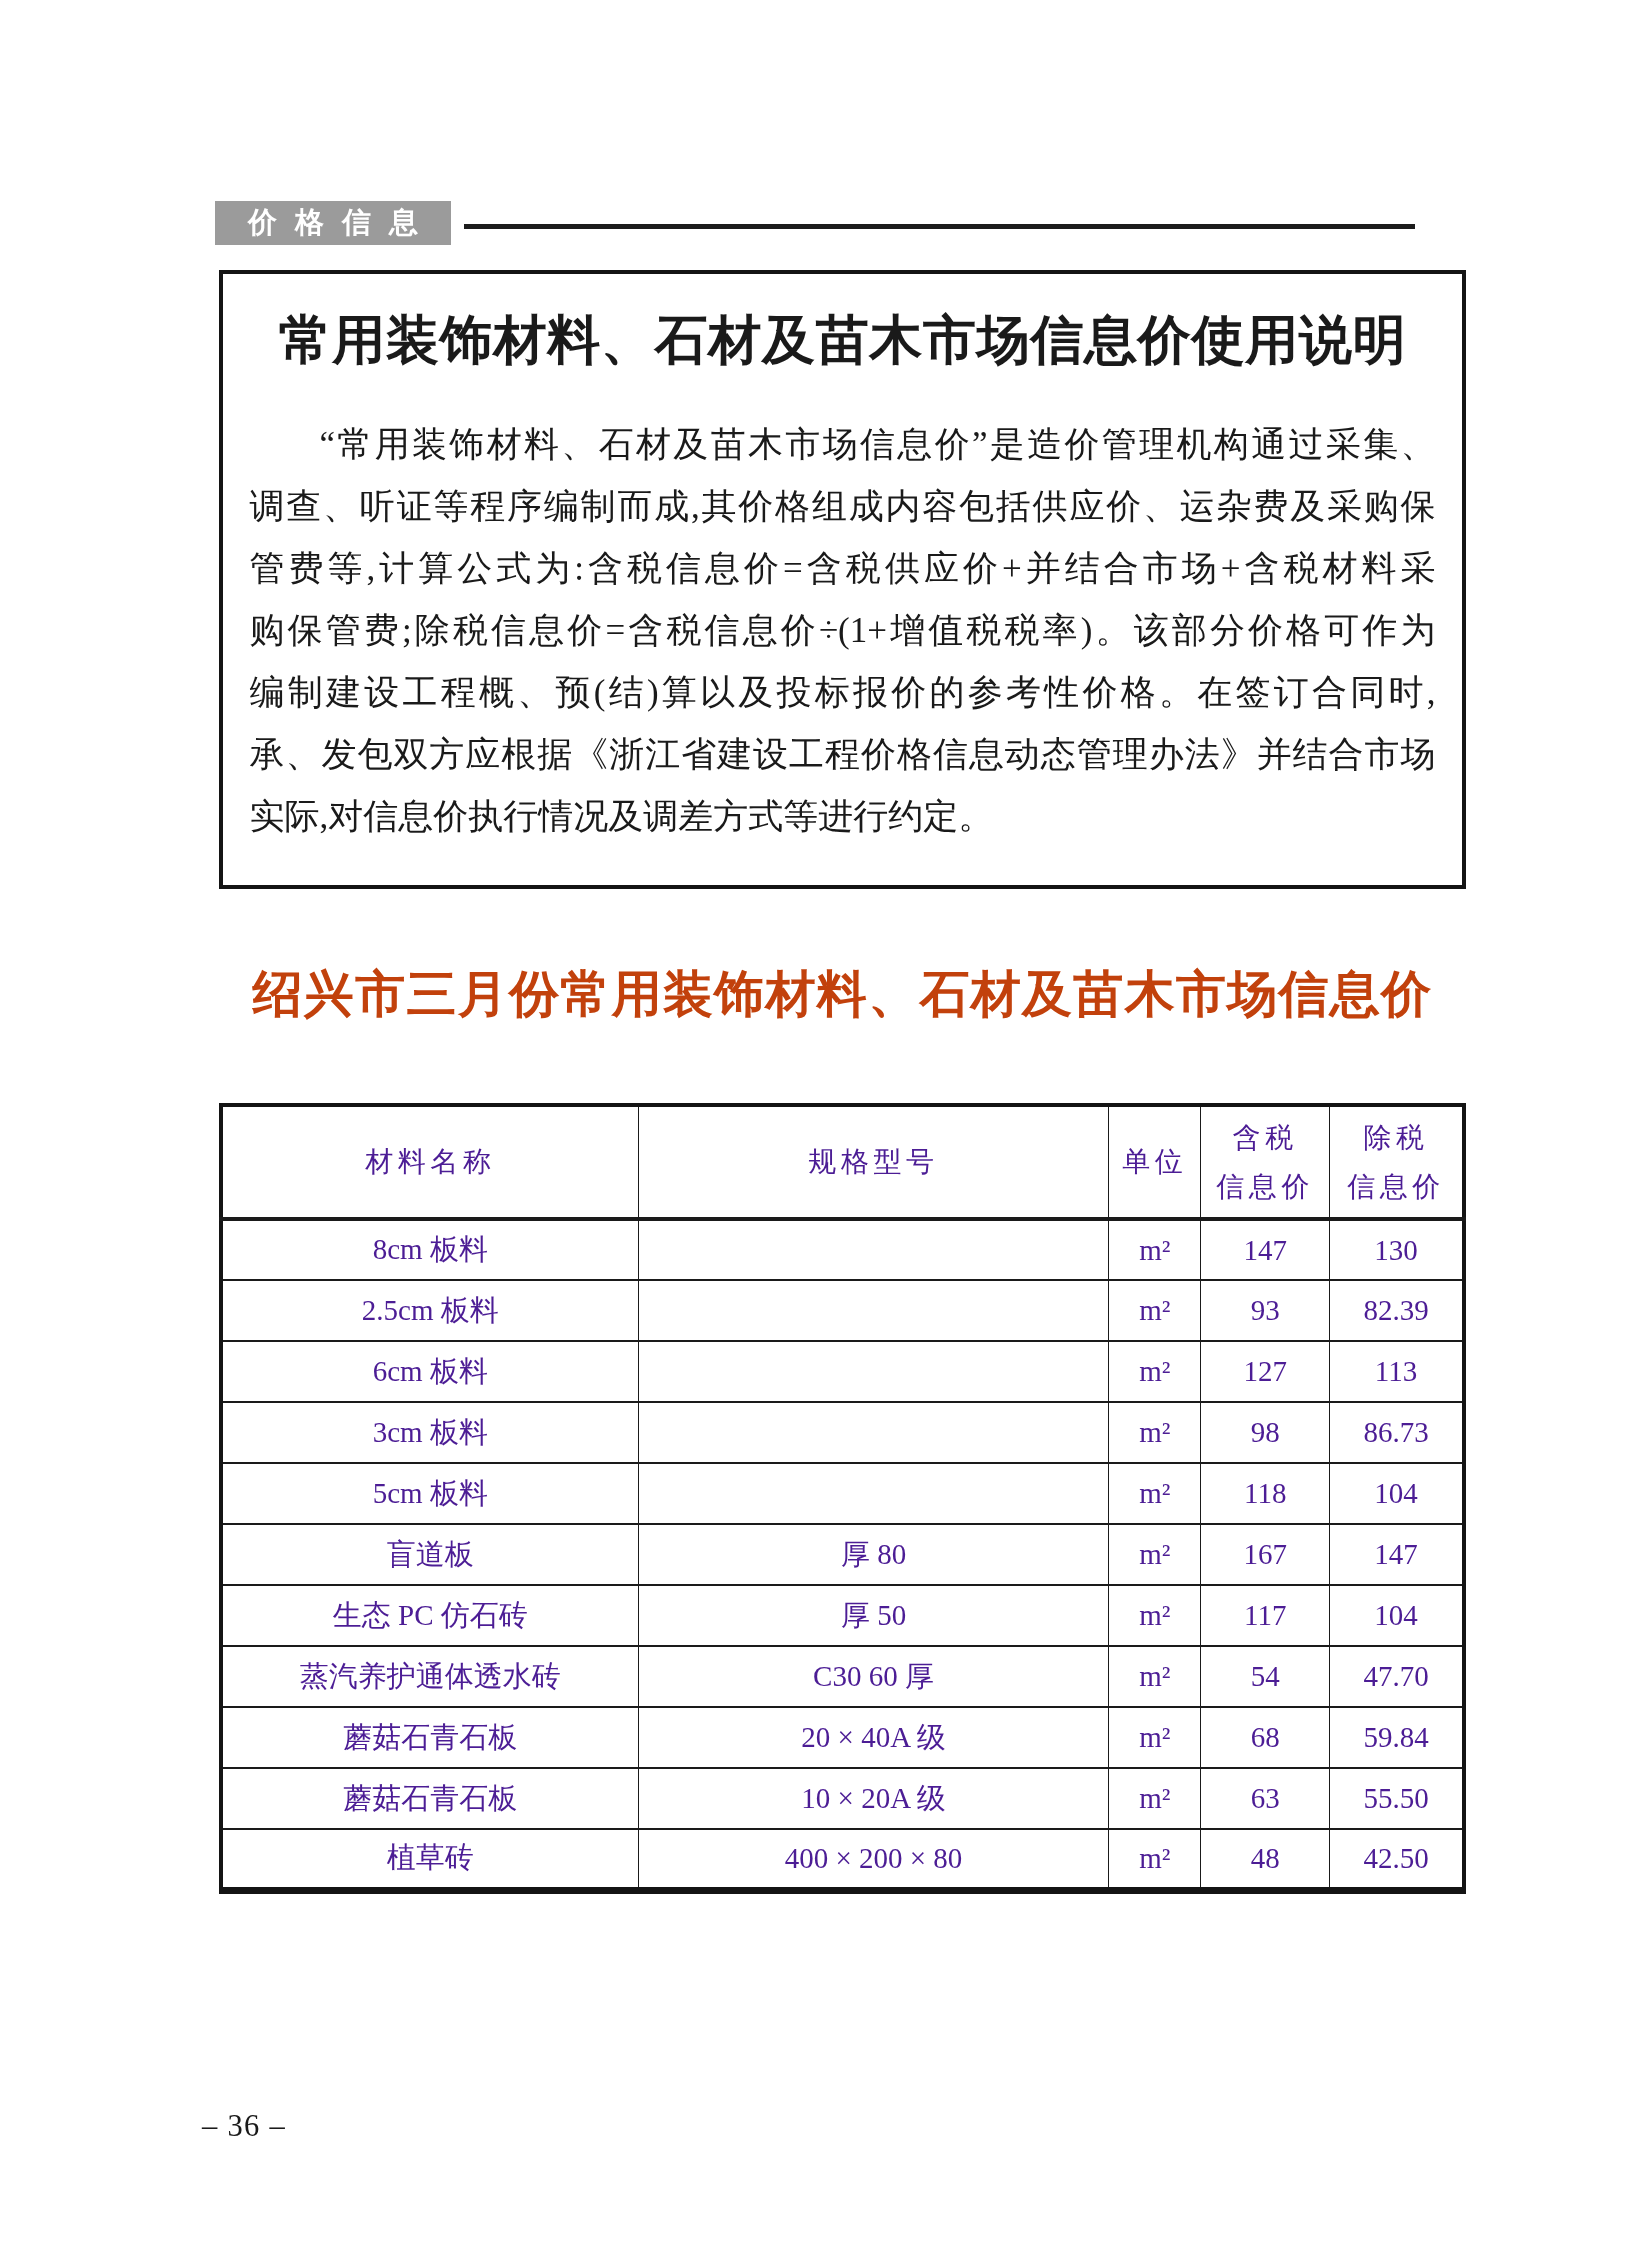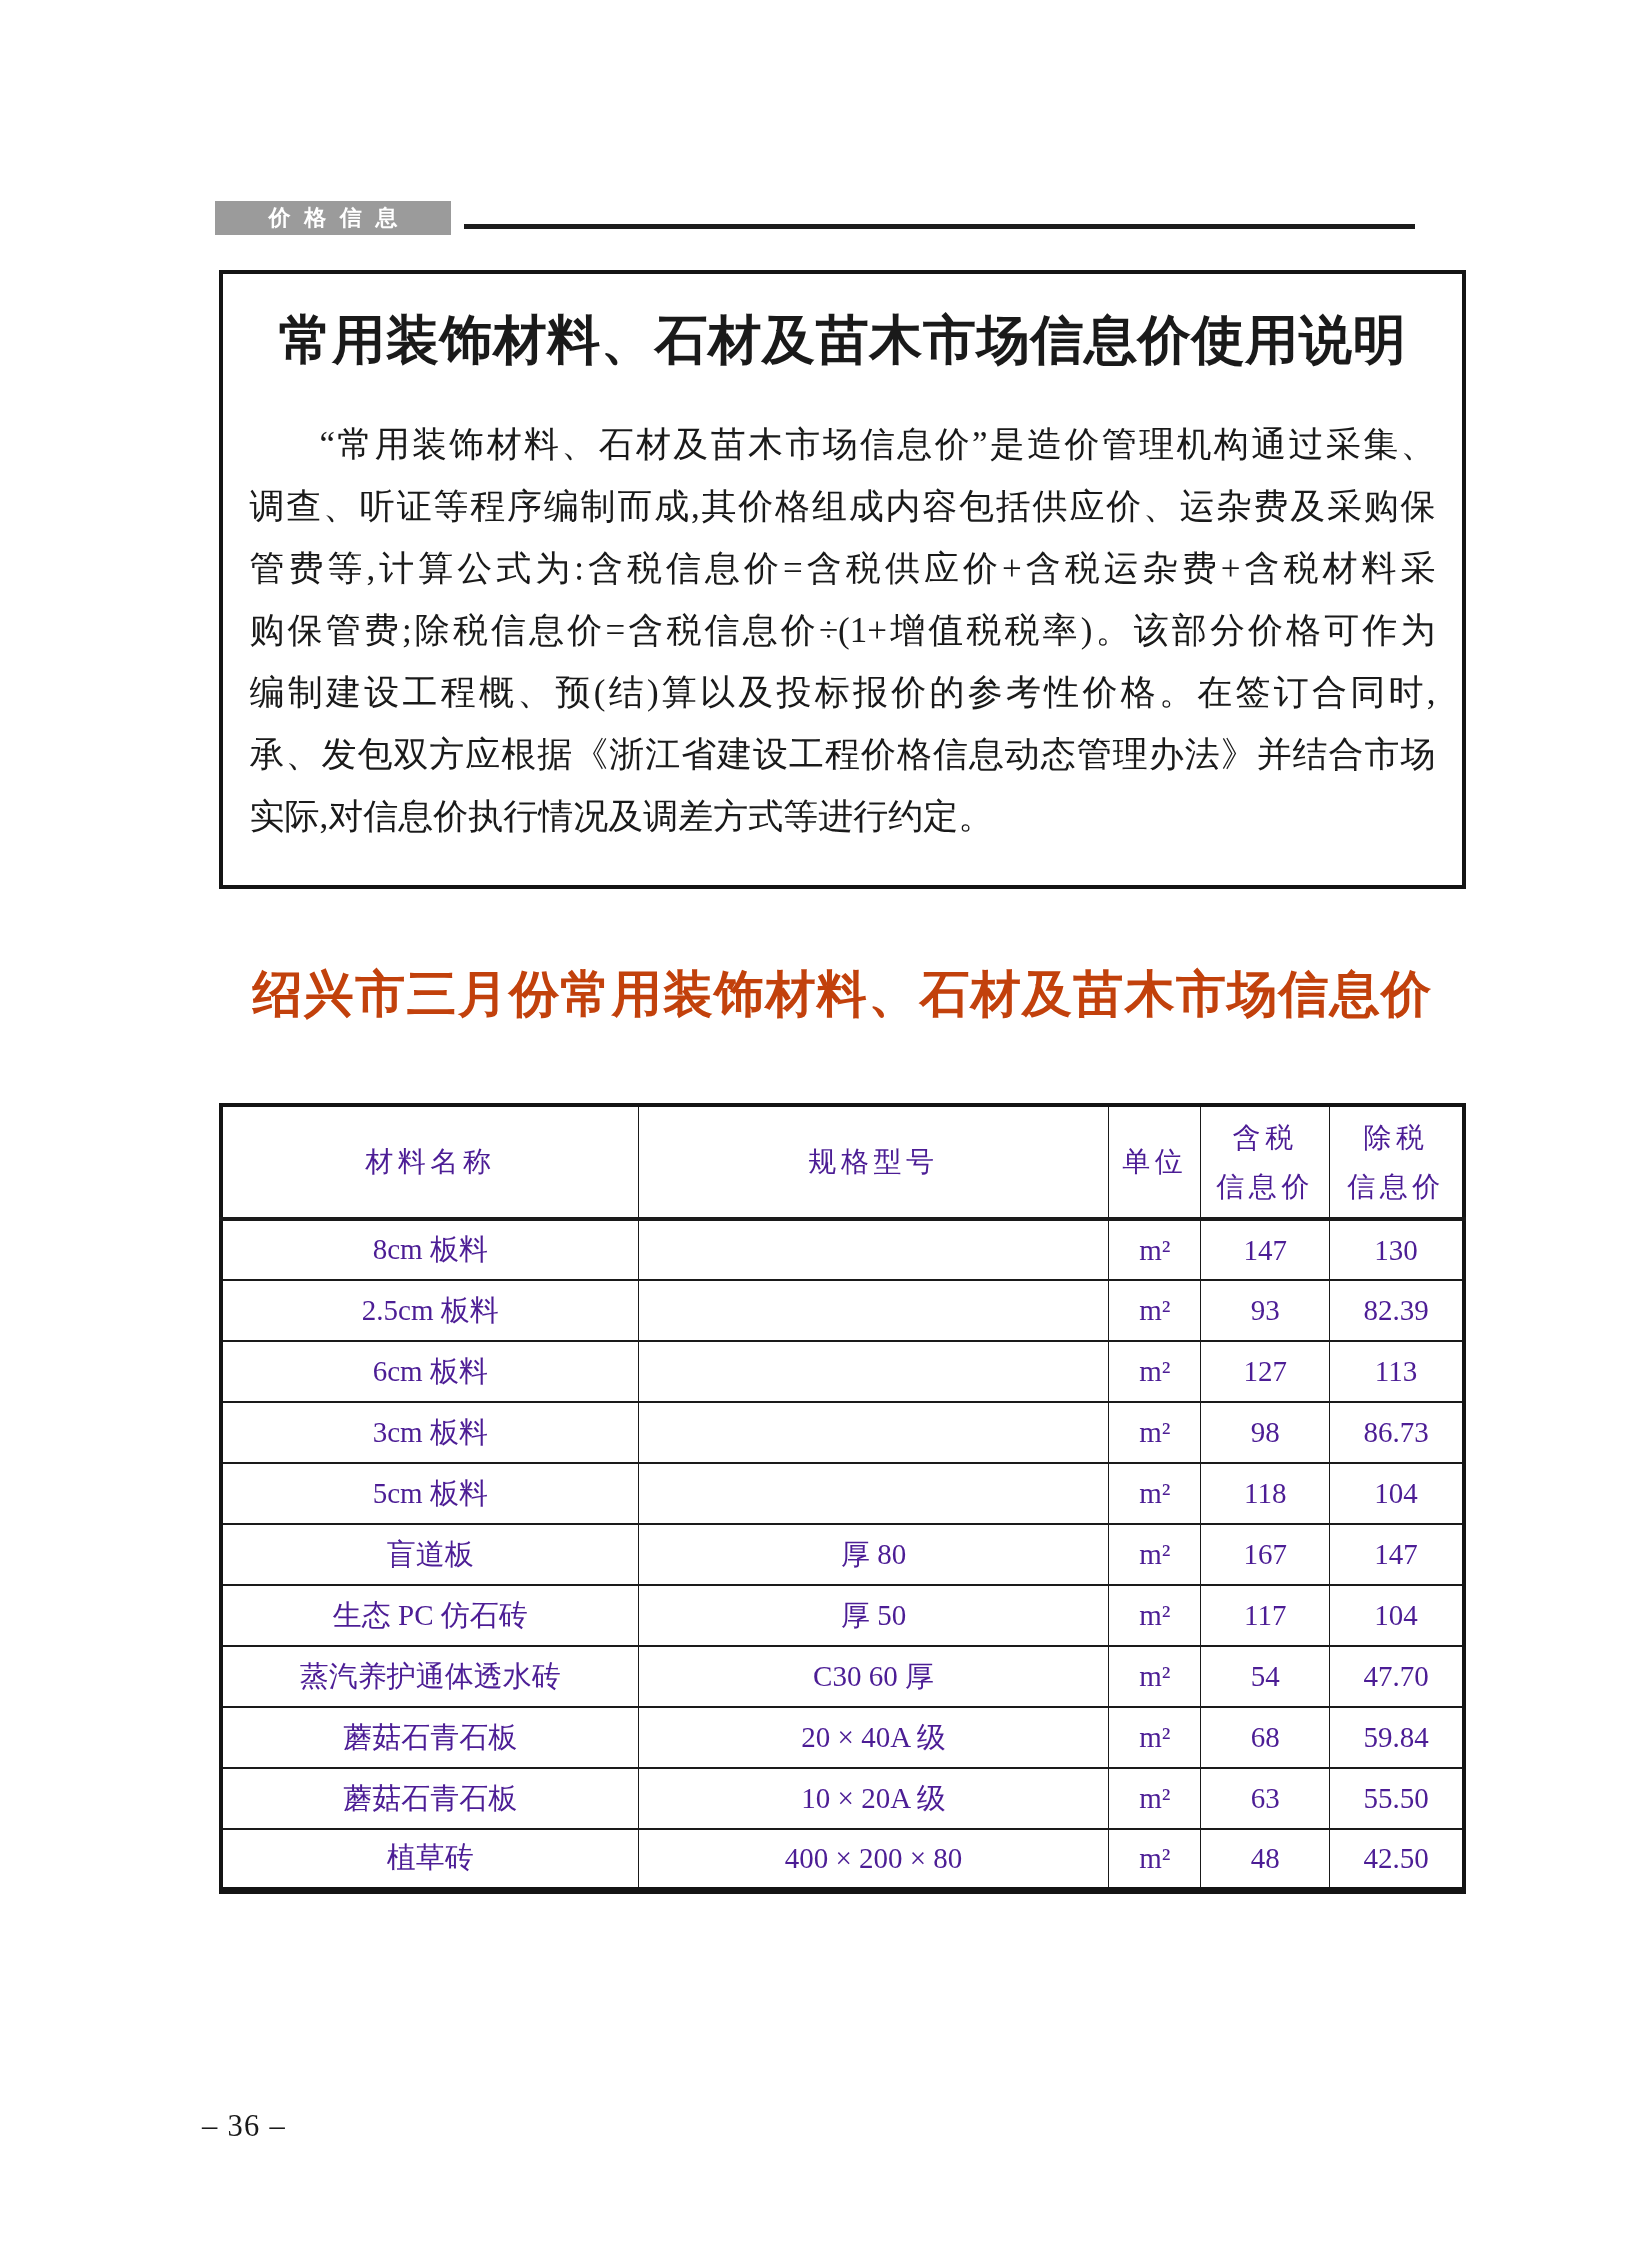--- a/index.html
+++ b/index.html
@@ -7,24 +7,24 @@
     position:relative;
     width:1646px;height:2250px;
     margin:0 auto;
     background:#ffffff;
     font-family:"Liberation Serif", serif;
     color:#1a1a1a;
     overflow:hidden;
   }
   
   .badge{
-    position:absolute;left:215px;top:201px;width:236px;height:34px;
+    position:absolute;left:215px;top:201px;width:236px;height:44px;
     background:#9b9b9b;color:#ffffff;
     font-family:"Liberation Sans", sans-serif;font-weight:bold;
-    font-size:22px;letter-spacing:0.62em;
+    font-size:29px;letter-spacing:0.62em;
     display:flex;align-items:center;justify-content:center;
     padding-left:0.62em; 
     box-sizing:border-box;
   }
   .badge-rule{
     position:absolute;left:464px;top:224px;width:951px;height:4.6px;
     background:#1c1c1c;
   }
   
   .notice-box{
@@ -99,21 +99,21 @@
 <div class="page">
 
   <div class="badge">价格信息</div>
   <div class="badge-rule"></div>
 
   <div class="notice-box">
     <div class="notice-title">常用装饰材料、石材及苗木市场信息价使用说明</div>
     <div class="notice-body">
         <div class="notice-line first">“常用装饰材料、石材及苗木市场信息价”是造价管理机构通过采集、</div>
         <div class="notice-line">调查、听证等程序编制而成,其价格组成内容包括供应价、运杂费及采购保</div>
-        <div class="notice-line">管费等,计算公式为:含税信息价=含税供应价+含税运杂费+含税材料采</div>
+        <div class="notice-line">管费等,计算公式为:含税信息价=含税供应价+并结合市场+含税材料采</div>
         <div class="notice-line">购保管费;除税信息价=含税信息价÷(1+增值税税率)。该部分价格可作为</div>
         <div class="notice-line">编制建设工程概、预(结)算以及投标报价的参考性价格。在签订合同时,</div>
         <div class="notice-line">承、发包双方应根据《浙江省建设工程价格信息动态管理办法》并结合市场</div>
         <div class="notice-line last">实际,对信息价执行情况及调差方式等进行约定。</div>
       </div>
   </div>
 
   <div class="table-title">绍兴市三月份常用装饰材料、石材及苗木市场信息价</div>
 
   <table class="price-table">

